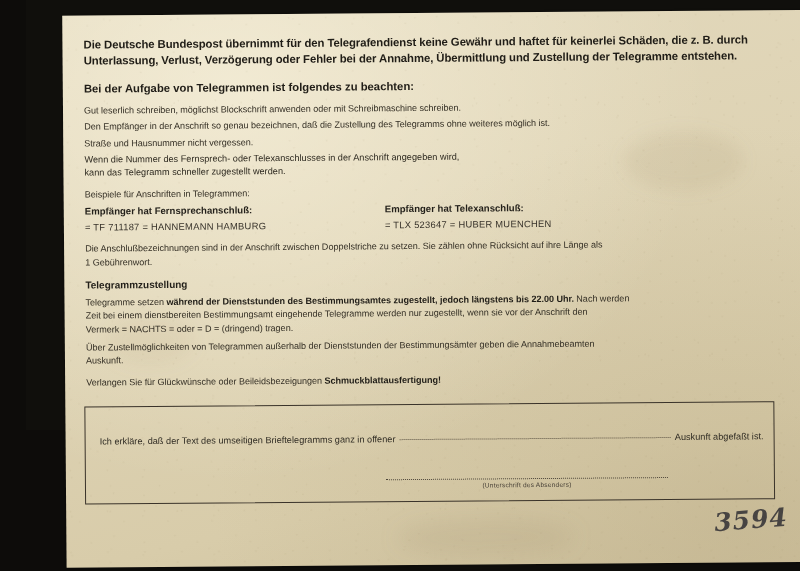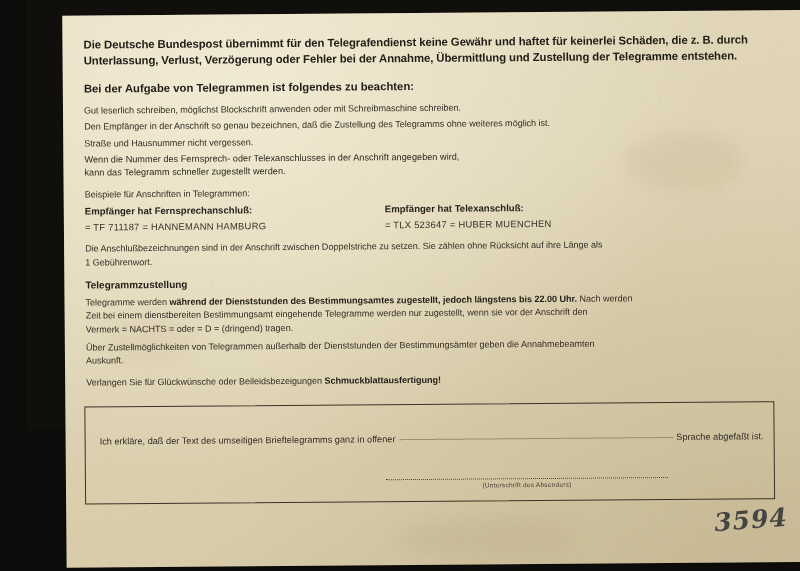--- a/index.html
+++ b/index.html
@@ -269,42 +269,42 @@
 
       <p class="para small">Die Anschlußbezeichnungen sind in der Anschrift zwischen Doppelstriche zu setzen. Sie zählen ohne Rücksicht auf ihre Länge als</p>
       <p class="para small">1 Gebührenwort.</p>
 
       <div class="gap-md"></div>
 
       <p class="para mid-bold">Telegrammzustellung</p>
 
       <div class="gap-sm"></div>
 
-      <p class="para small"><span>Telegramme werden </span><b class="inl">während der Dienststunden des Bestimmungsamtes zugestellt, jedoch längstens bis 22.00 Uhr.</b><span> Nach werden</span></p>
+      <p class="para small"><span>Telegramme setzen </span><b class="inl">während der Dienststunden des Bestimmungsamtes zugestellt, jedoch längstens bis 22.00 Uhr.</b><span> Nach werden</span></p>
 
       <p class="para small">Zeit bei einem dienstbereiten Bestimmungsamt eingehende Telegramme werden nur zugestellt, wenn sie vor der Anschrift den</p>
       <p class="para small">Vermerk = NACHTS = oder = D = (dringend) tragen.</p>
 
       <div class="gap-sm"></div>
 
       <p class="para small">Über Zustellmöglichkeiten von Telegrammen außerhalb der Dienststunden der Bestimmungsämter geben die Annahmebeamten</p>
       <p class="para small">Auskunft.</p>
 
       <div class="gap-md"></div>
 
       <p class="para small"><span>Verlangen Sie für Glückwünsche oder Beileidsbezeigungen </span><b class="inl">Schmuckblattausfertigung!</b></p>
 
     </div>
 
     <div id="declaration-box">
 
       <div id="declaration-line">
         <span>Ich erkläre, daß der Text des umseitigen Brieftelegramms ganz in offener</span>
         <span class="dots-fill"></span>
-        <span>Sprache abgefaßt ist.</span>
+        <span>Auskunft abgefaßt ist.</span>
       </div>
 
       <div id="signature-block">
         <div id="signature-rule"></div>
         <div id="signature-caption">(Unterschrift des Absenders)</div>
       </div>
 
     </div>
 
     <div id="archive-number">3594</div>

